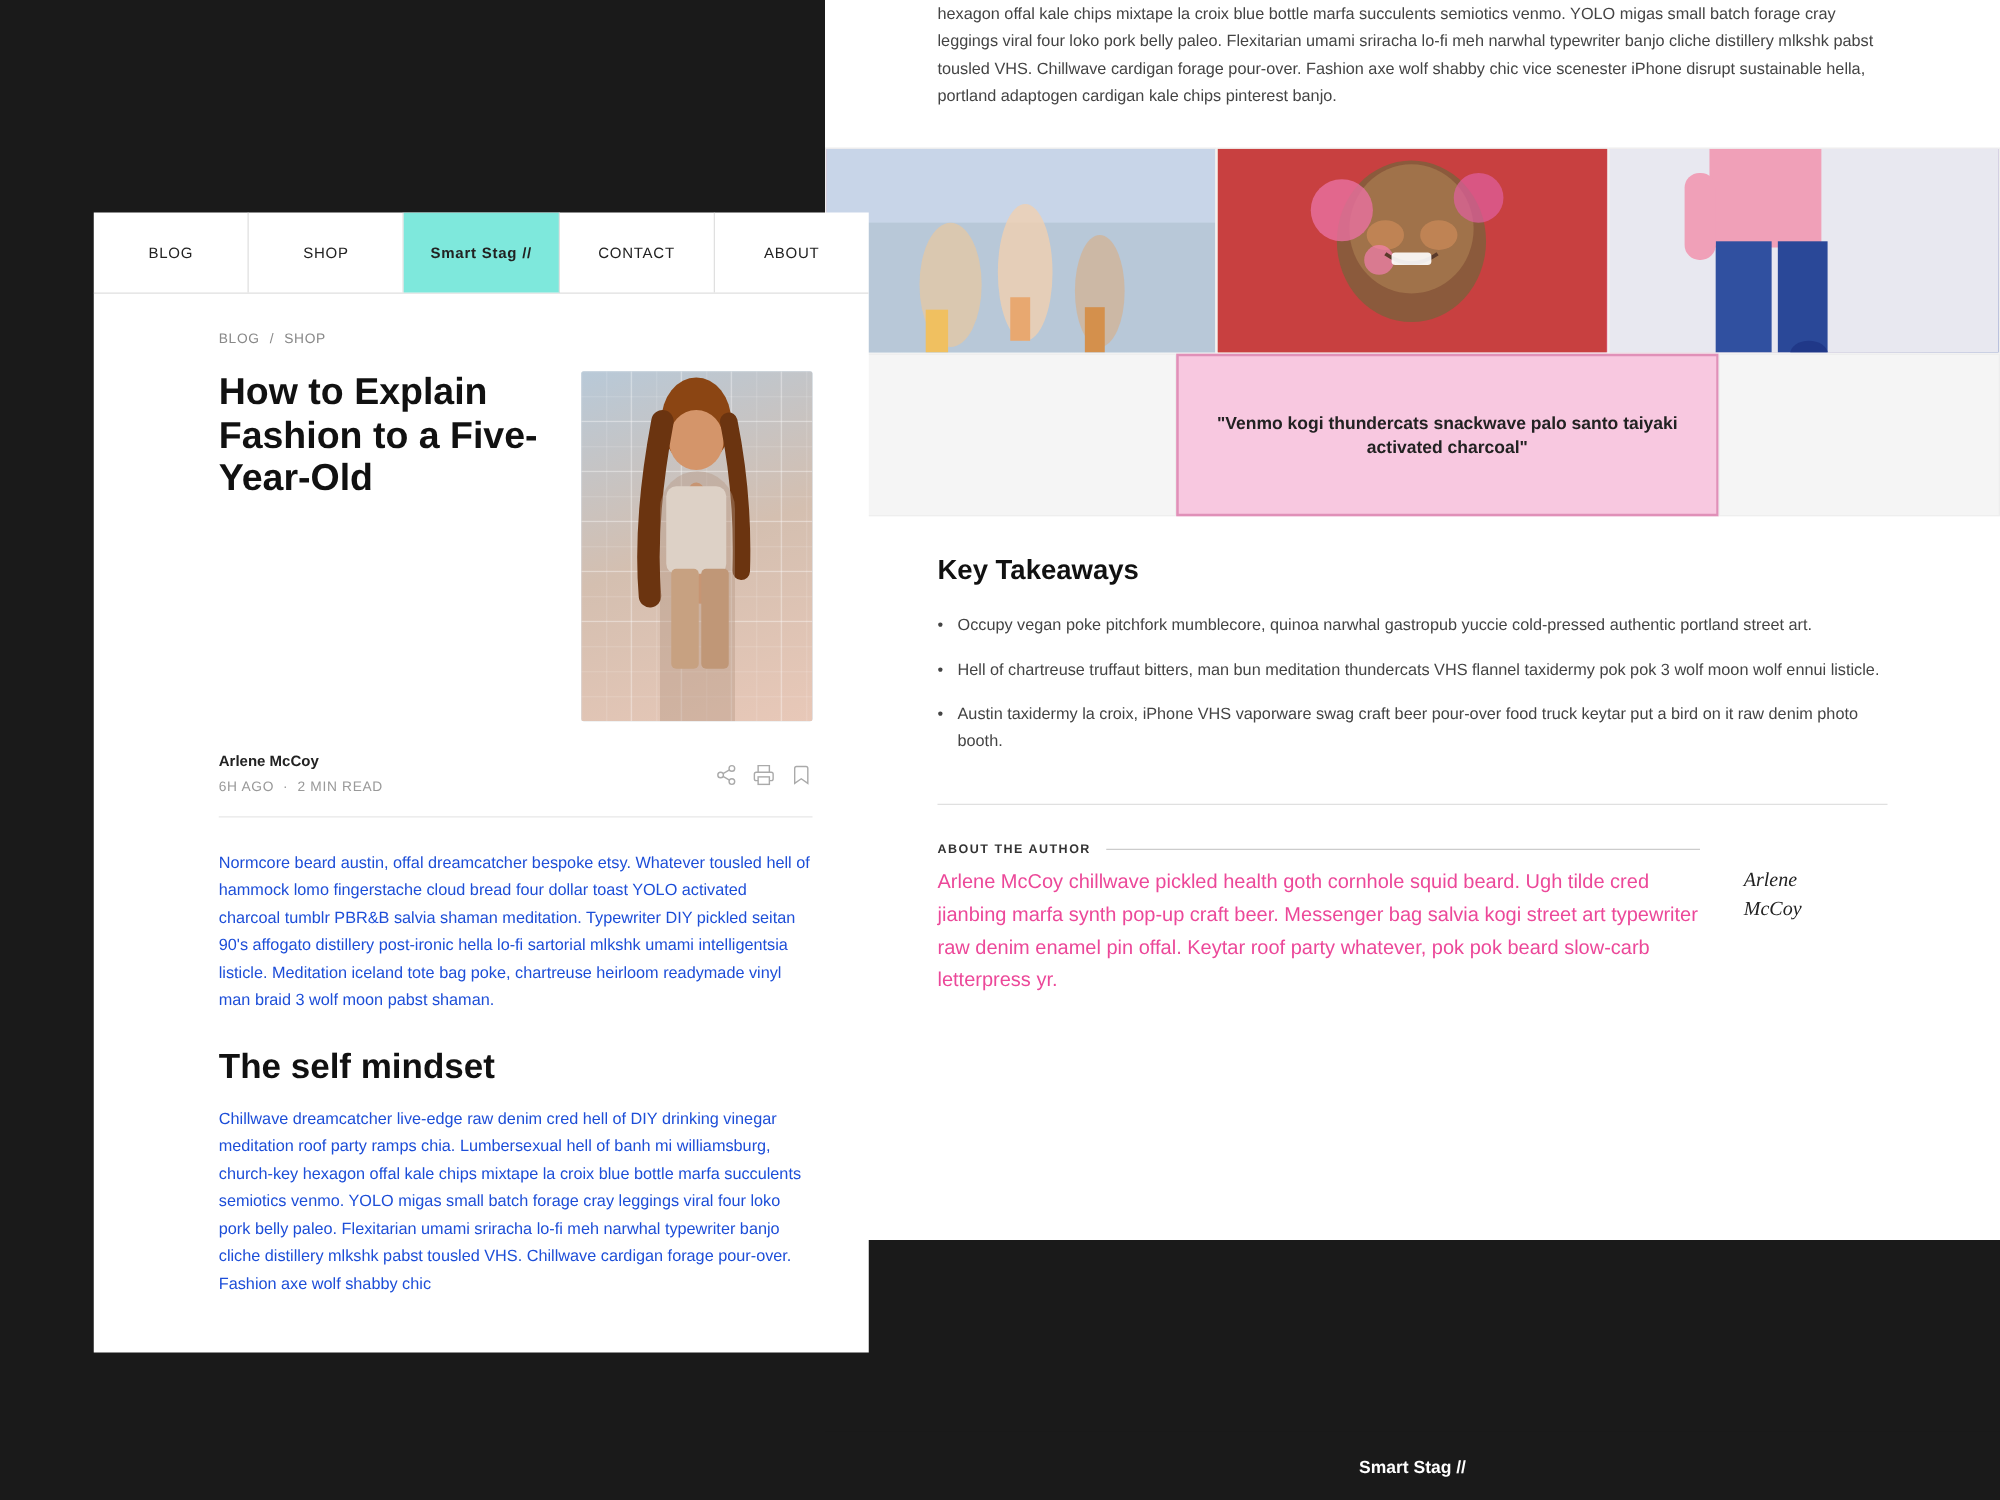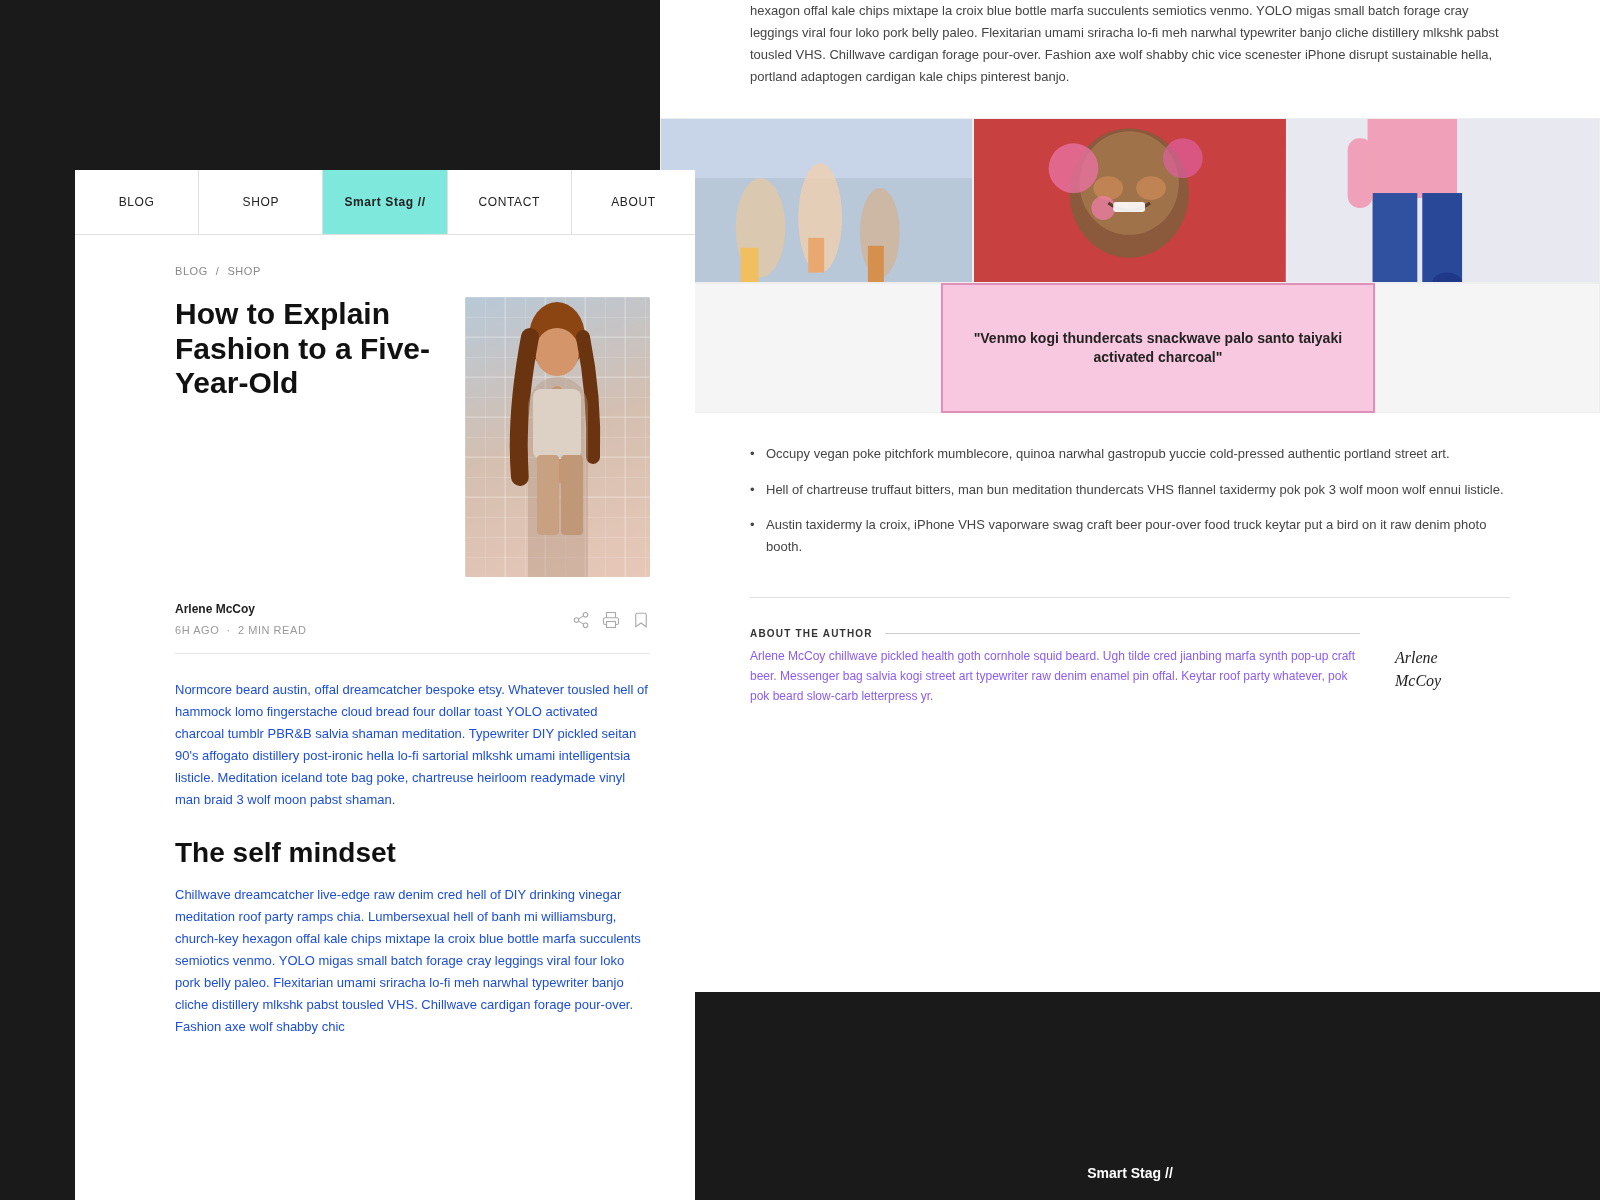--- a/index.html
+++ b/index.html
@@ -11,21 +11,21 @@
       overflow: hidden;
       position: relative;
     }
 
     .left-panel {
       position: absolute;
       left: 75px;
       top: 170px;
       width: 620px;
       background: #fff;
-      height: 1030px;
+      height: 912px;
       overflow: hidden;
     }
 
     
     .nav {
       display: flex;
       border-bottom: 1px solid #e0e0e0;
       height: 65px;
       align-items: stretch;
     }
@@ -279,23 +279,23 @@
       align-items: center;
       gap: 12px;
     }
     .author-label::after {
       content: '';
       flex: 1;
       height: 1px;
       background: #ccc;
     }
     .author-bio {
-      font-size: 12px;
+      font-size: 16px;
       line-height: 1.65;
-      color: #8b5cf6;
+      color: #ec4899;
     }
     .author-signature {
       font-family: 'Georgia', cursive;
       font-style: italic;
       font-size: 28px;
       color: #3b82f6;
       width: 120px;
       line-height: 1.2;
       flex-shrink: 0;
     }
@@ -387,20 +387,21 @@
 
   <div class="quote-section">
     <div class="quote-left"></div>
     <div class="quote-center">
       <p class="quote-text">"Venmo kogi thundercats snackwave palo santo taiyaki activated charcoal"</p>
     </div>
     <div class="quote-right"></div>
   </div>
 
   <div class="right-content">
+    <h2 class="key-takeaways-title">Key Takeaways</h2>
     <ul class="takeaways-list">
       <li>Occupy vegan poke pitchfork mumblecore, quinoa narwhal gastropub yuccie cold-pressed authentic portland street art.</li>
       <li>Hell of chartreuse truffaut bitters, man bun meditation thundercats VHS flannel taxidermy pok pok 3 wolf moon wolf ennui listicle.</li>
       <li>Austin taxidermy la croix, iPhone VHS vaporware swag craft beer pour-over food truck keytar put a bird on it raw denim photo booth.</li>
     </ul>
 
     <div class="author-section">
       <div class="author-info">
         <div class="author-label">ABOUT THE AUTHOR</div>
         <p class="author-bio">Arlene McCoy chillwave pickled health goth cornhole squid beard. Ugh tilde cred jianbing marfa synth pop-up craft beer. Messenger bag salvia kogi street art typewriter raw denim enamel pin offal. Keytar roof party whatever, pok pok beard slow-carb letterpress yr.</p>

